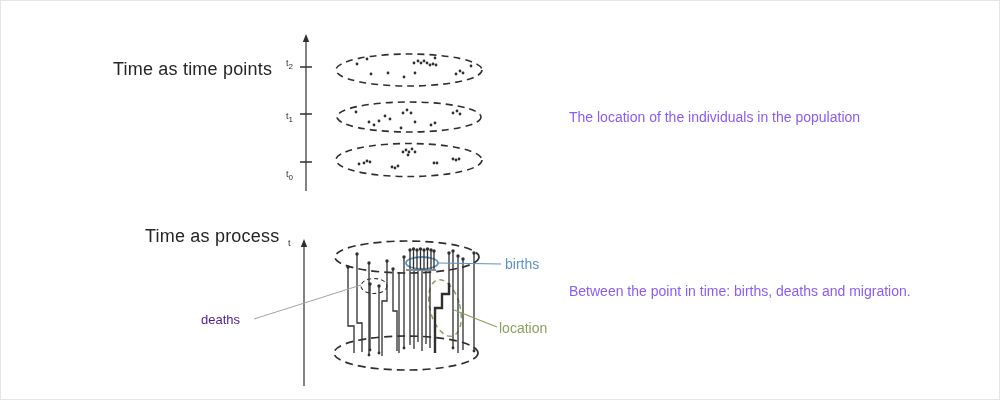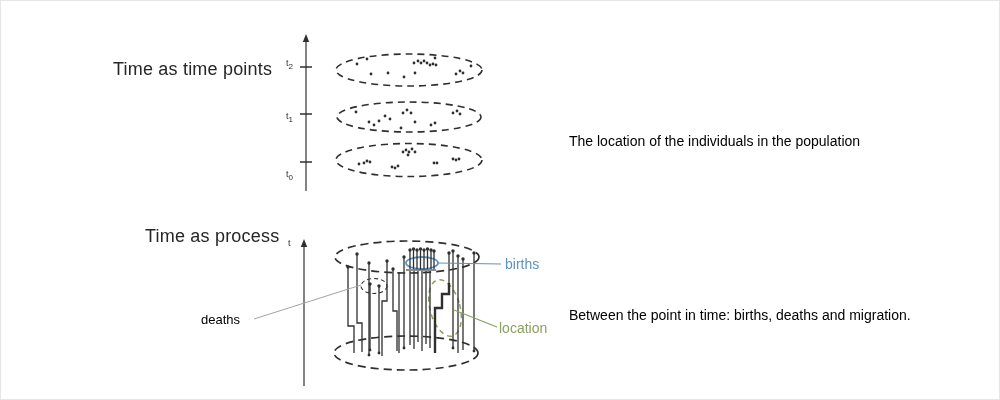--- a/index.html
+++ b/index.html
@@ -3,27 +3,27 @@
 <meta charset="utf-8">
 <style>
   html,body{margin:0;padding:0;}
   body{
     width:1000px;height:400px;position:relative;overflow:hidden;
     background:#ffffff;font-family:"Liberation Sans",sans-serif;
     border:1px solid #e6e6e6;box-sizing:border-box;
   }
   .abs{position:absolute;}
   .heading{font-size:18px;color:#262626;letter-spacing:.2px;white-space:nowrap;}
-  .note{font-size:14px;color:#000000;line-height:20px;white-space:nowrap;margin-top:24px;}
+  .note{font-size:14px;color:#8b5cf6;line-height:20px;white-space:nowrap;}
   .tick-label{font-size:9px;color:#2f2f2f;white-space:nowrap;}
   .tick-label .sub{font-size:8px;position:relative;top:3px;}
   .axis-t{font-size:9px;color:#2f2f2f;}
   .lbl{font-size:14px;white-space:nowrap;}
   #lbl-births{color:#5b93c7;}
-  #lbl-deaths{color:#000000;font-size:13px;}
+  #lbl-deaths{color:#4c1d95;font-size:13px;}
   #lbl-migration{color:#8ba15f;}
   svg{position:absolute;left:0;top:0;}
 </style>
 </head>
 <body>
 
 <svg id="diagram-svg" width="1000" height="400" viewBox="0 0 1000 400">
     <line x1="305" y1="38" x2="305" y2="190" stroke="#2f2f2f" stroke-width="1.2"></line>
     <polygon points="301.8,41 308.2,41 305,33" fill="#2f2f2f"></polygon>
     <line x1="299" y1="66" x2="311" y2="66" stroke="#2f2f2f" stroke-width="1.5"></line>

